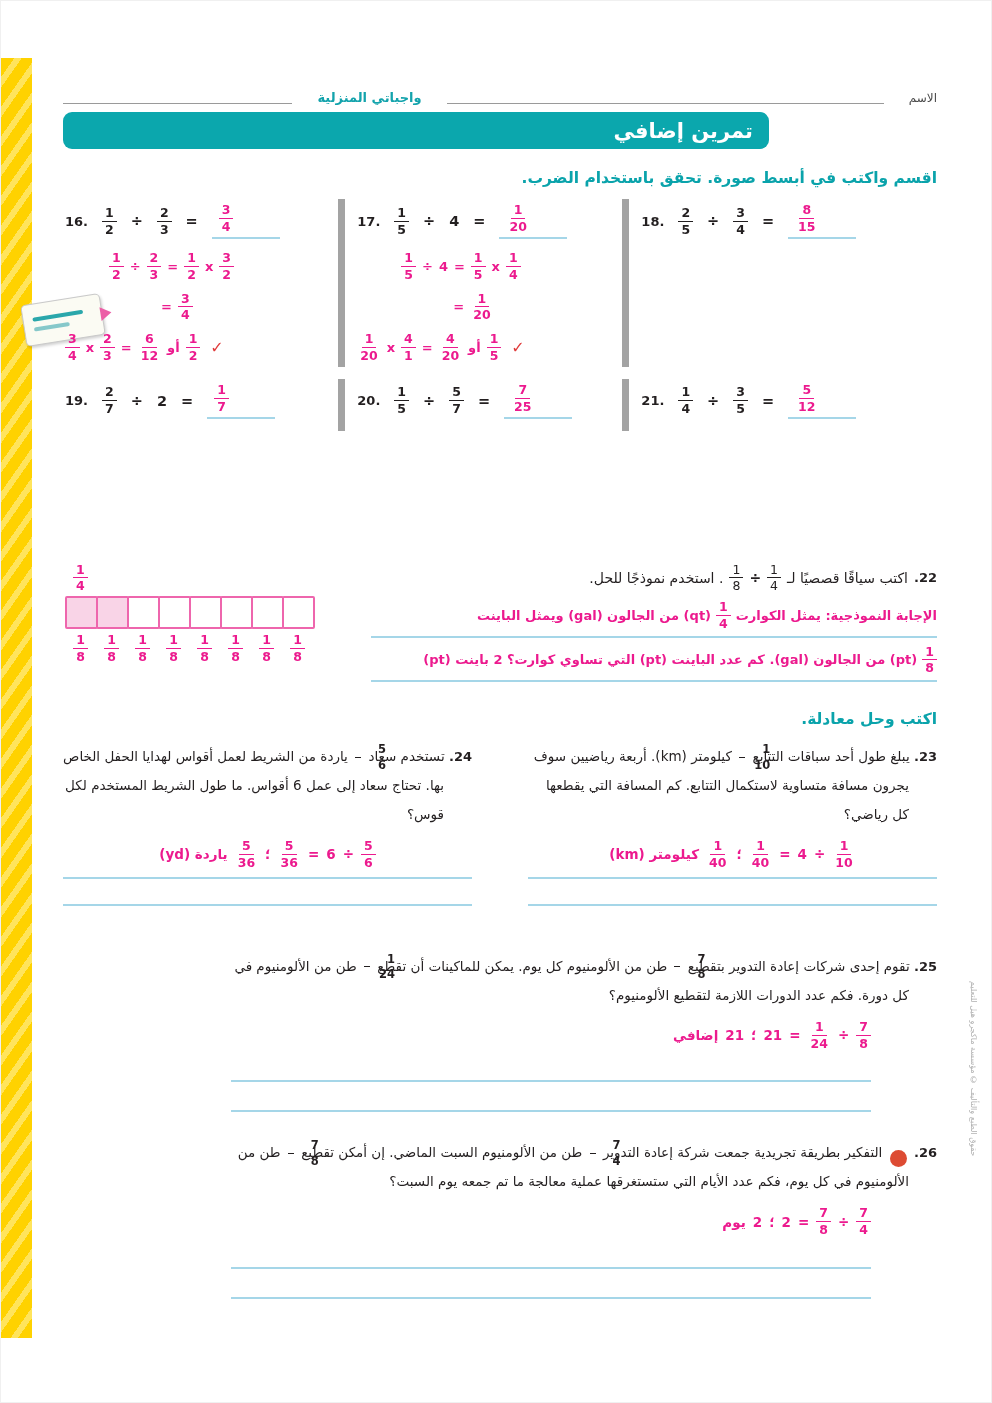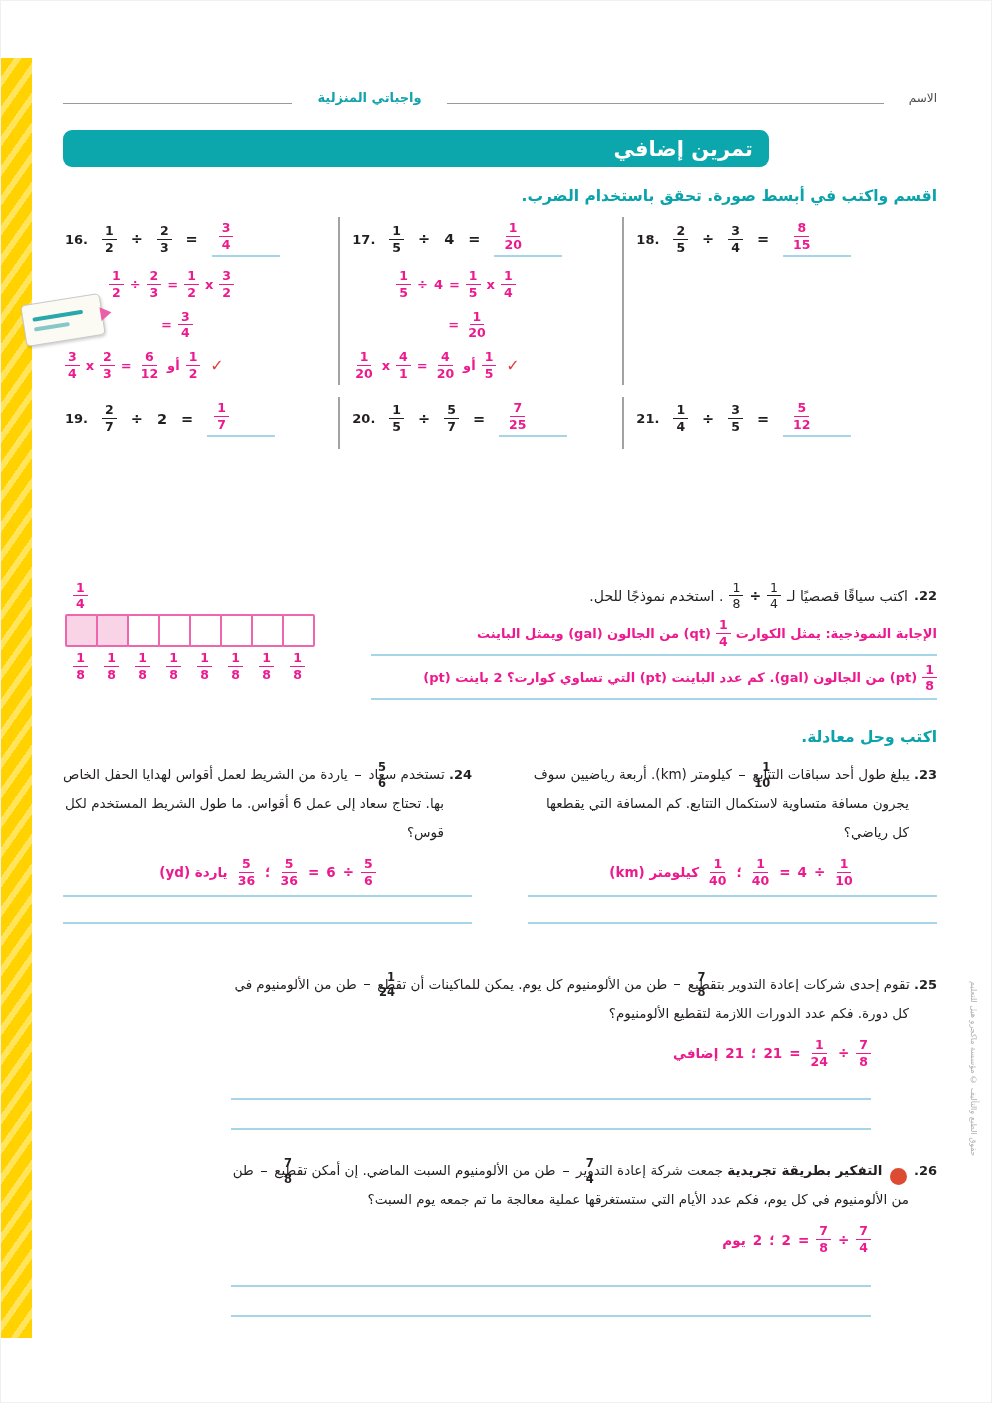--- a/index.html
+++ b/index.html
@@ -15,28 +15,28 @@
   .sticker .bar{height:4px;background:#2aa7ab;border-radius:2px;width:85%;}
   .sticker .bar.b2{width:60%;background:#86c8ca;}
   .sticker .arrow{position:absolute;right:-10px;top:13px;width:0;height:0;
     border-top:7px solid transparent;border-bottom:7px solid transparent;border-left:11px solid #ec5fa7;}
   .content{position:absolute;left:62px;top:88px;width:874px;}
   .top-header{display:flex;align-items:flex-end;gap:25px;}
   .hline{border-bottom:1px solid #9a9a9a;height:15px;}
   .h1{flex:1.05;}.h2{flex:2;}
   .hw-label{color:#13a3ac;font-weight:bold;font-size:13px;line-height:1;}
   .name-label{color:#4a4a4a;font-size:12px;line-height:1;}
-  .banner{margin-top:26px;width:706px;height:37px;background:#0ba7ad;border-radius:9px;
+  .banner{margin-top:8px;width:706px;height:37px;background:#0ba7ad;border-radius:9px;
     display:flex;align-items:center;justify-content:flex-end;padding:0 16px;color:#fff;font-weight:bold;font-size:21px;}
   .instruction{margin-top:20px;text-align:right;color:#0aa3ab;font-weight:bold;font-size:15.5px;}
   .prob-grid{display:grid;margin-top:12px;}
   .row1{grid-template-columns:31.5% 32.5% 36%;min-height:158px;}
   .row2{grid-template-columns:31.5% 32.5% 36%;min-height:52px;}
   .pcol{padding:4px 6px 4px 2px;}
-  .pcol + .pcol{border-left:2px solid #a3a3a3;padding-left:12px;}
+  .pcol + .pcol{border-left:7px solid #a3a3a3;padding-left:12px;}
   .expr{display:flex;align-items:center;gap:14px;font-size:14.5px;font-weight:bold;}
   .plabel{font-size:13px;font-weight:bold;white-space:nowrap;}
   .frac{display:inline-flex;flex-direction:column;align-items:center;line-height:1.1;font-size:12.5px;vertical-align:middle;}
   .frac .fn{padding:0 3px 1px;border-bottom:1.4px solid currentColor;}
   .frac .fd{padding:1px 3px 0;}
   .inl{font-size:11.5px;margin:0 3px;font-weight:bold;}
   .op{font-weight:bold;}
   .pink{color:#ec1a8e;}
   .ans-slot{display:inline-flex;align-items:center;justify-content:flex-start;padding:0 0 3px 7px;
     border-bottom:2px solid #a5d6e8;min-width:68px;height:36px;}
@@ -64,21 +64,21 @@
   .ans-row{display:flex;direction:rtl;align-items:center;gap:7px;color:#ec1a8e;font-weight:bold;font-size:13.5px;
     justify-content:center;margin-top:10px;padding-bottom:7px;border-bottom:2px solid #a5d6e8;}
   .blank{height:27px;border-bottom:2px solid #a5d6e8;}
   .p-wide{margin-top:46px;direction:rtl;}
   .wide{width:708px;margin-left:auto;margin-right:0;}
   .ans-right{display:flex;direction:rtl;align-items:center;gap:7px;color:#ec1a8e;font-weight:bold;font-size:13.5px;
     justify-content:flex-start;margin:10px 66px 2px 0;}
   .blank-wide{height:30px;border-bottom:2px solid #a5d6e8;width:640px;margin-left:auto;margin-right:66px;}
   .badge{display:inline-flex;width:17px;height:17px;border-radius:50%;background:#dd4b33;color:#fff;font-size:9px;
     align-items:center;justify-content:center;vertical-align:-3px;margin:0 3px;}
-  .lead{font-weight:bold;text-align:center;}
+  .lead{font-weight:normal;text-align:center;}
 </style>
 </head>
 <body>
 
 <div class="sheet">
   <div class="yellow-band"></div>
 
   <div class="sticker">
     <div class="bar"></div>
     <div class="bar b2"></div>

